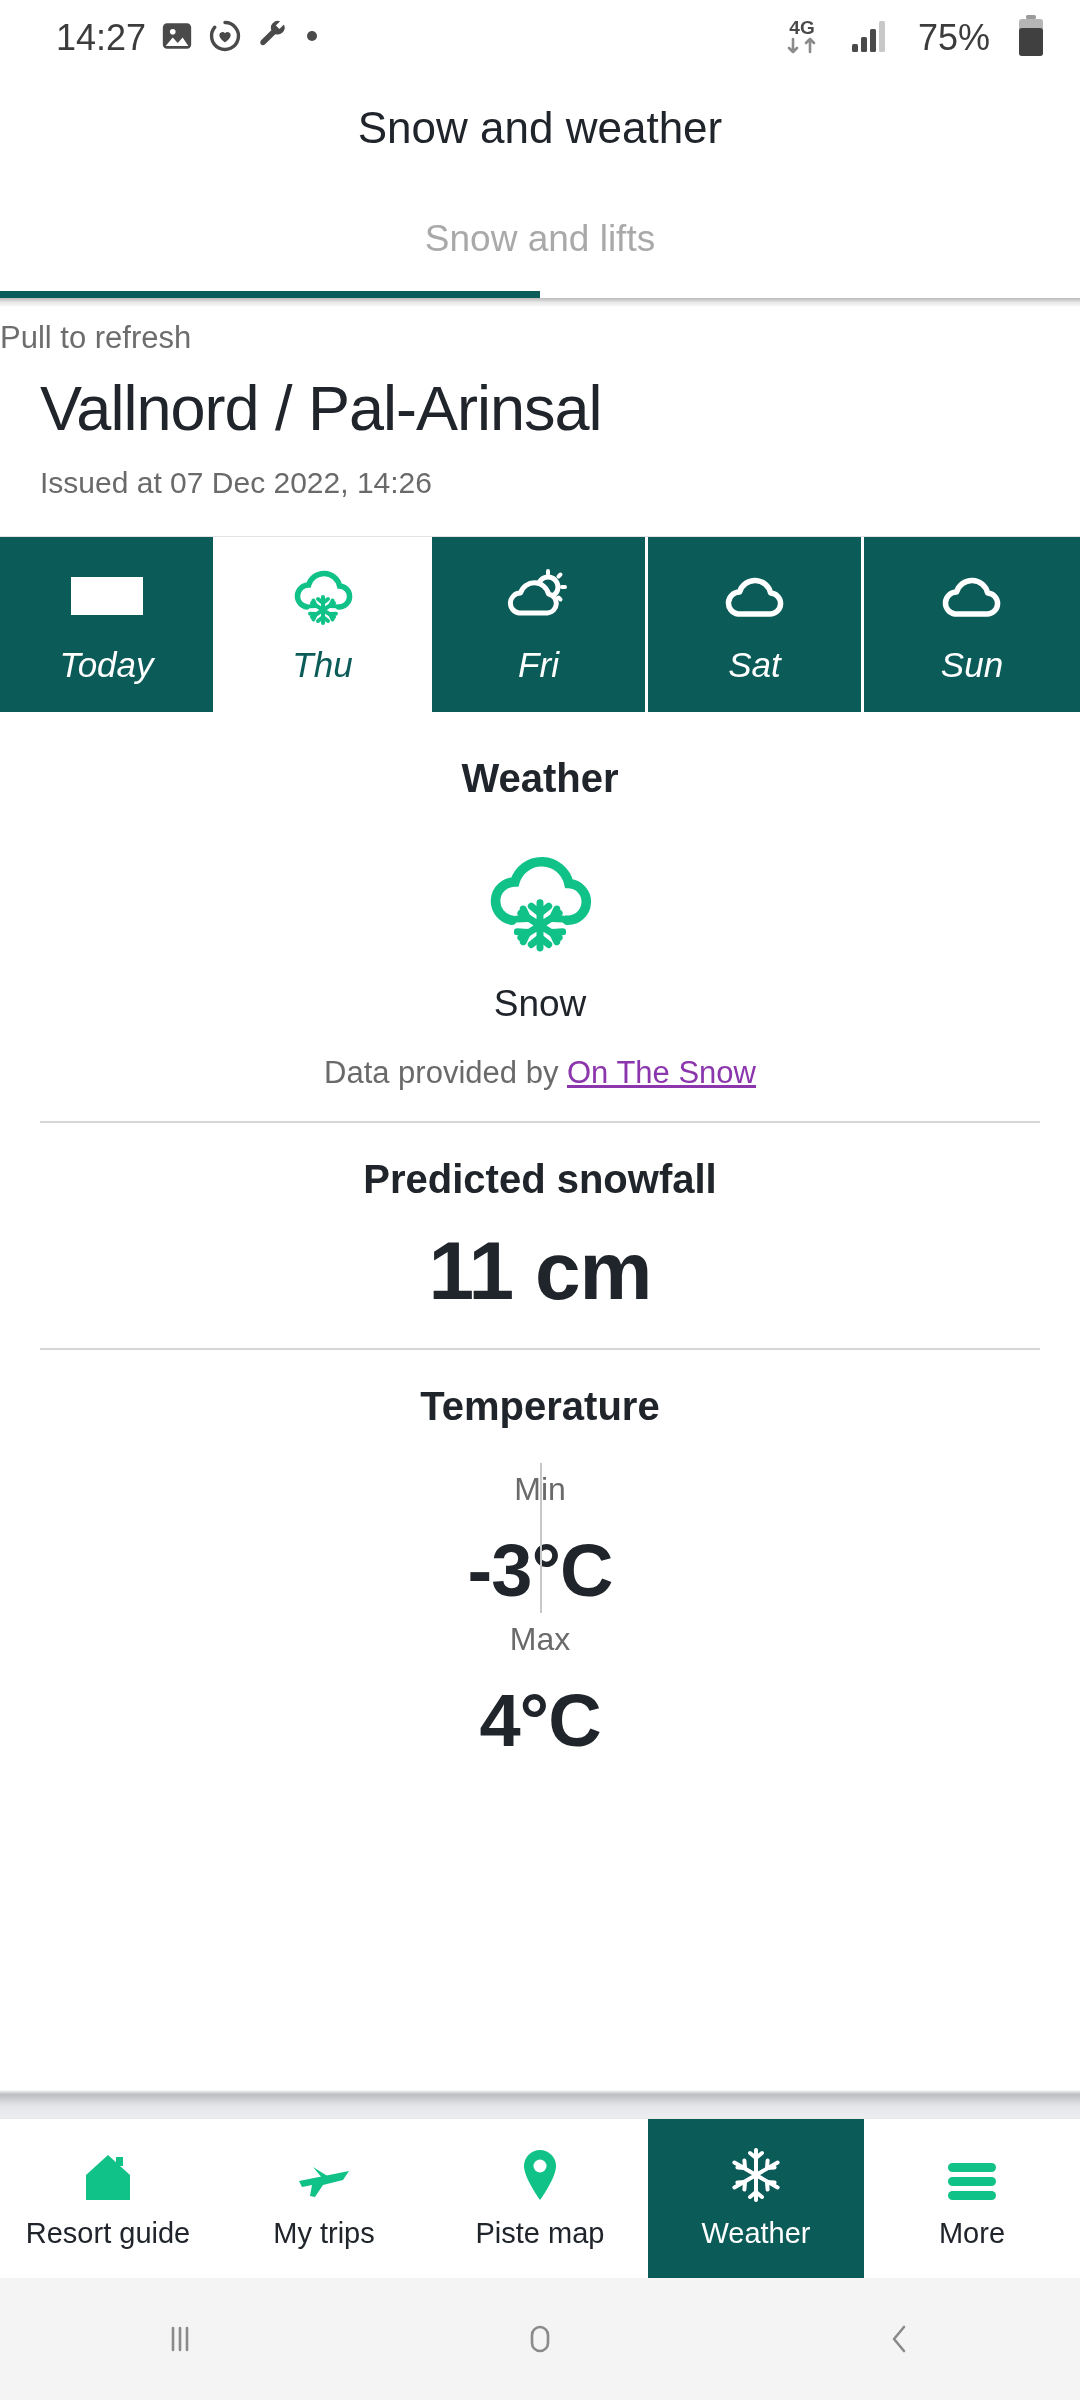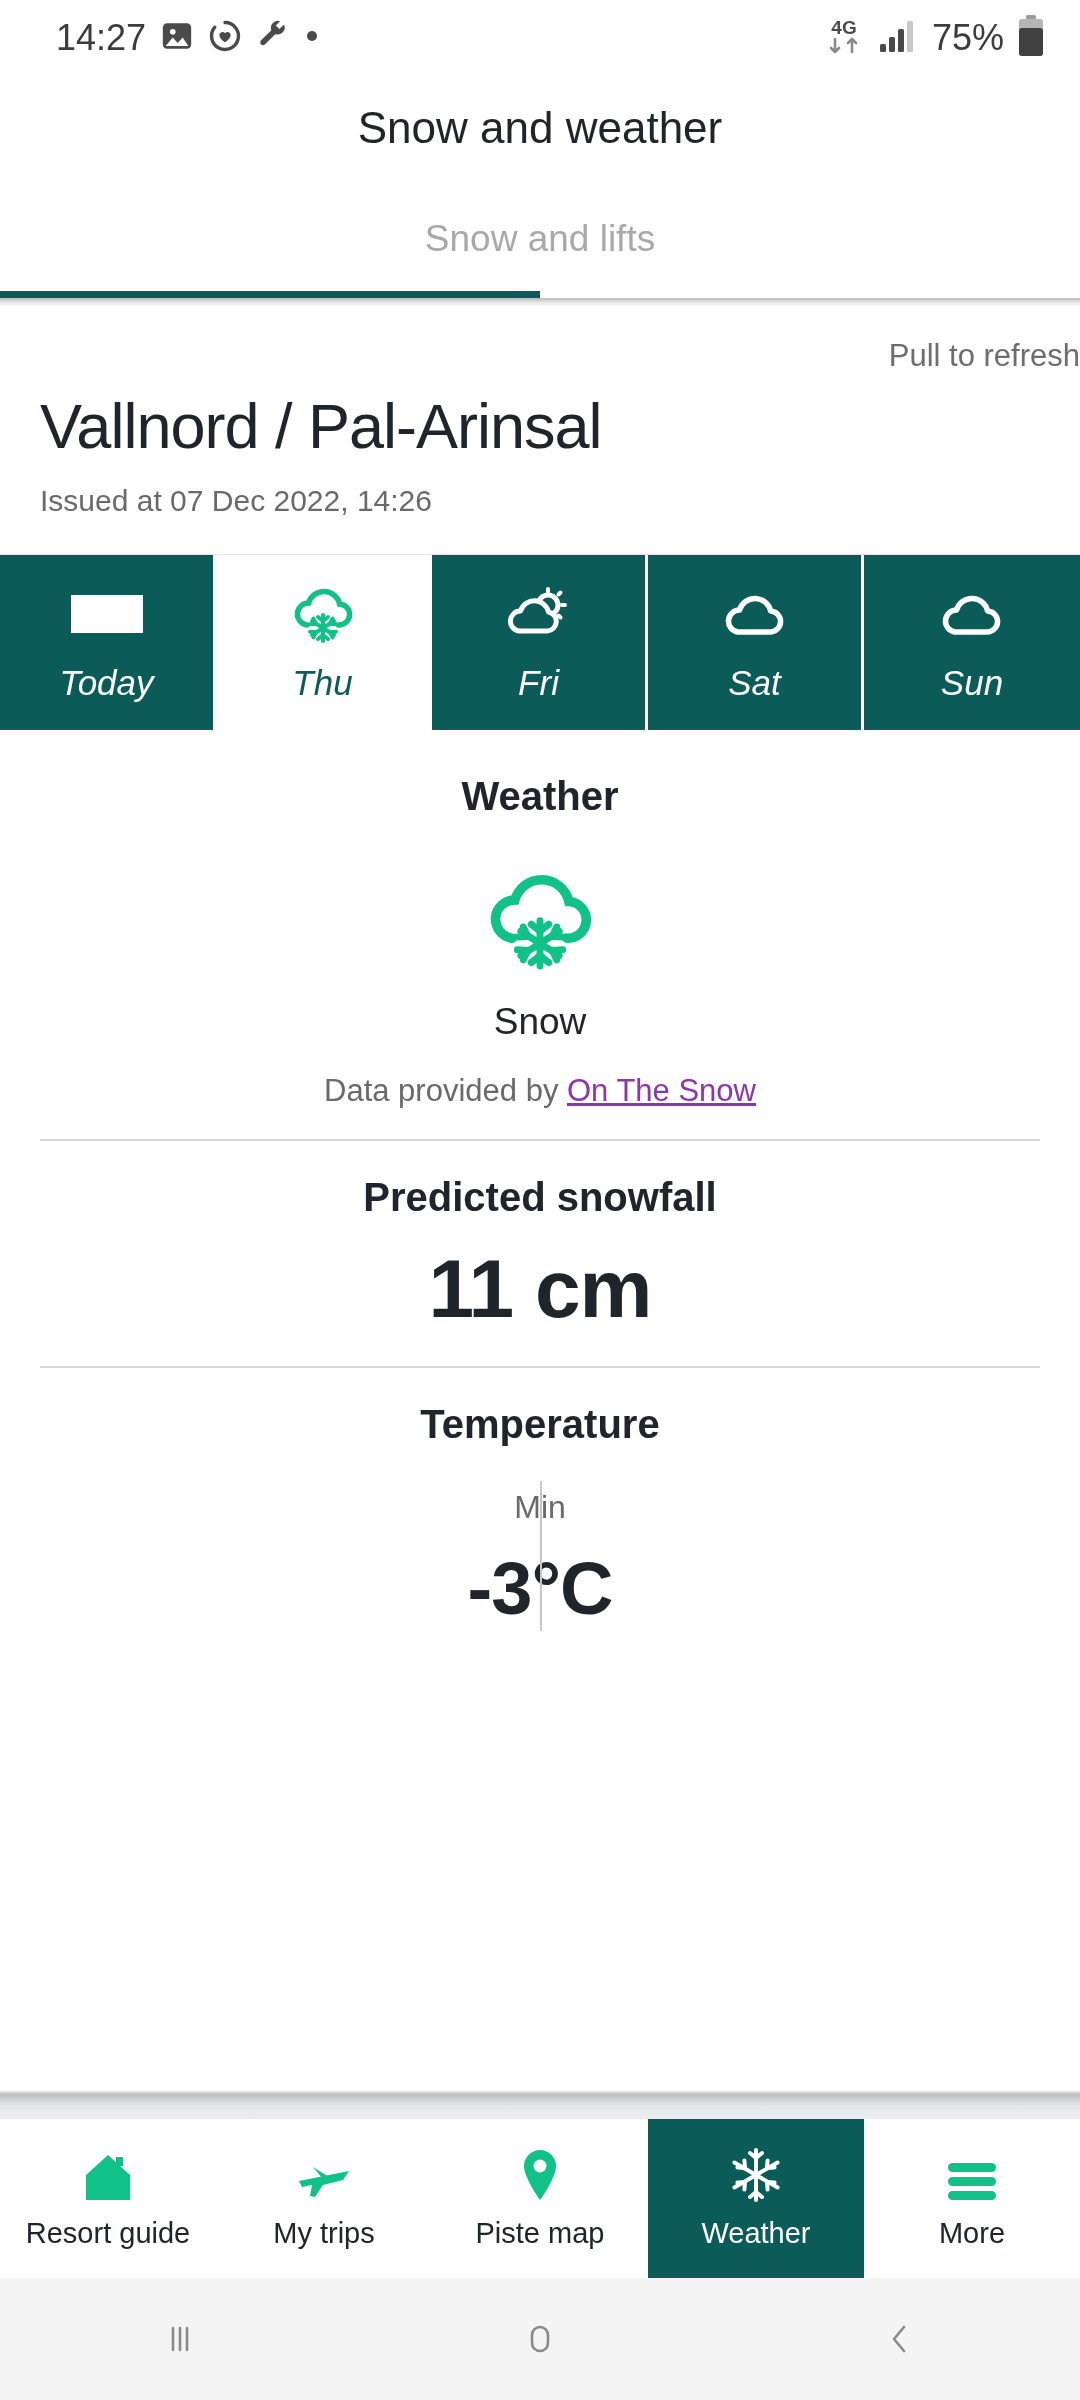--- a/index.html
+++ b/index.html
@@ -18,21 +18,21 @@
 
   
   .statusbar {
     height: 76px; flex: 0 0 76px;
     display: flex; align-items: center; justify-content: space-between;
     padding: 0 34px 0 56px;
     background: #ffffff;
   }
   .sb-left { display: flex; align-items: center; gap: 14px; }
   .sb-clock { font-size: 36px; color: #3c3c3c; letter-spacing: 0px; }
-  .sb-right { display: flex; align-items: center; gap: 12px; }
+  .sb-right { display: flex; align-items: center; gap: 26px; }
   .sb-icon { display: block; }
   .sb-pct { font-size: 36px; color: #3c3c3c; margin-left: 2px; }
 
   
   .appbar {
     flex: 0 0 104px;
     display: flex; align-items: center; justify-content: center;
     background: #ffffff;
   }
   .appbar-title { font-size: 44px; color: #20242b; font-weight: 400; }
@@ -55,23 +55,22 @@
   }
   .tabs-shadow {
     flex: 0 0 8px;
     background: linear-gradient(to bottom, #b9b9b9 0%, #e8e8e8 55%, #f6f6f6 100%);
   }
 
   
   .content { flex: 1 1 auto; position: relative; background: #ffffff; overflow: hidden; }
 
   .pull-refresh {
-    text-align: right; color: #6d6d6d; font-size: 31px;
-    padding-top: 32px;
-    margin-left: 20px;
+    text-align: left; color: #6d6d6d; font-size: 31px;
+    padding-top: 14px;
   }
   .resort-name {
     font-size: 63px; color: #20242b; padding: 16px 40px 0 40px; letter-spacing: -1px;
   }
   .issued {
     font-size: 30px; color: #6a6a6a; padding: 22px 40px 0 40px;
   }
 
   
   .daystrip {
@@ -323,20 +322,24 @@
     <hr class="rule">
 
     <div class="temp-block">
       <div class="section-title">Temperature</div>
       <div class="temp-grid">
         <div class="temp-col">
           <div class="temp-key">Min</div>
           <div class="temp-val">-3°C</div>
         </div>
         <div class="temp-divider"></div>
+        <div class="temp-col">
+          <div class="temp-key">Max</div>
+          <div class="temp-val">4°C</div>
+        </div>
       </div>
     </div>
 
     <div class="content-shadow"></div>
   </div>
 
   <div class="bottomnav">
     <div class="navitem">
       <div class="nav-ico">
         <svg width="56" height="52" viewBox="0 0 56 52">

